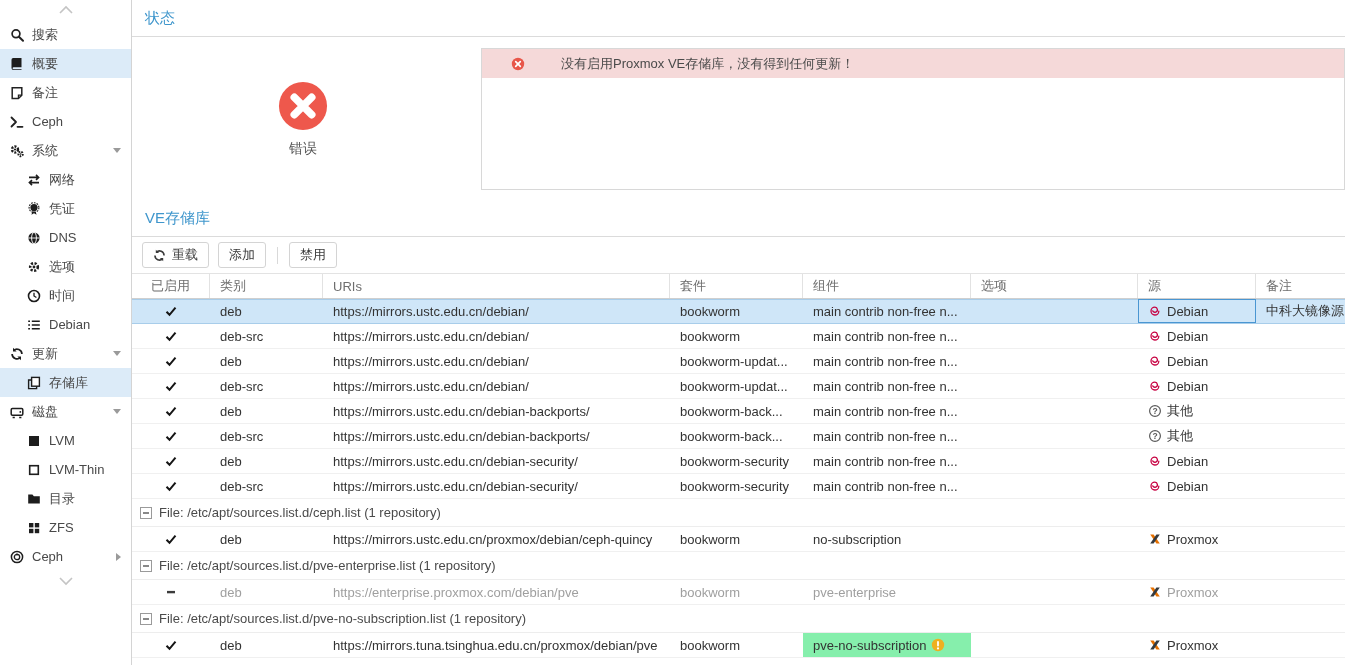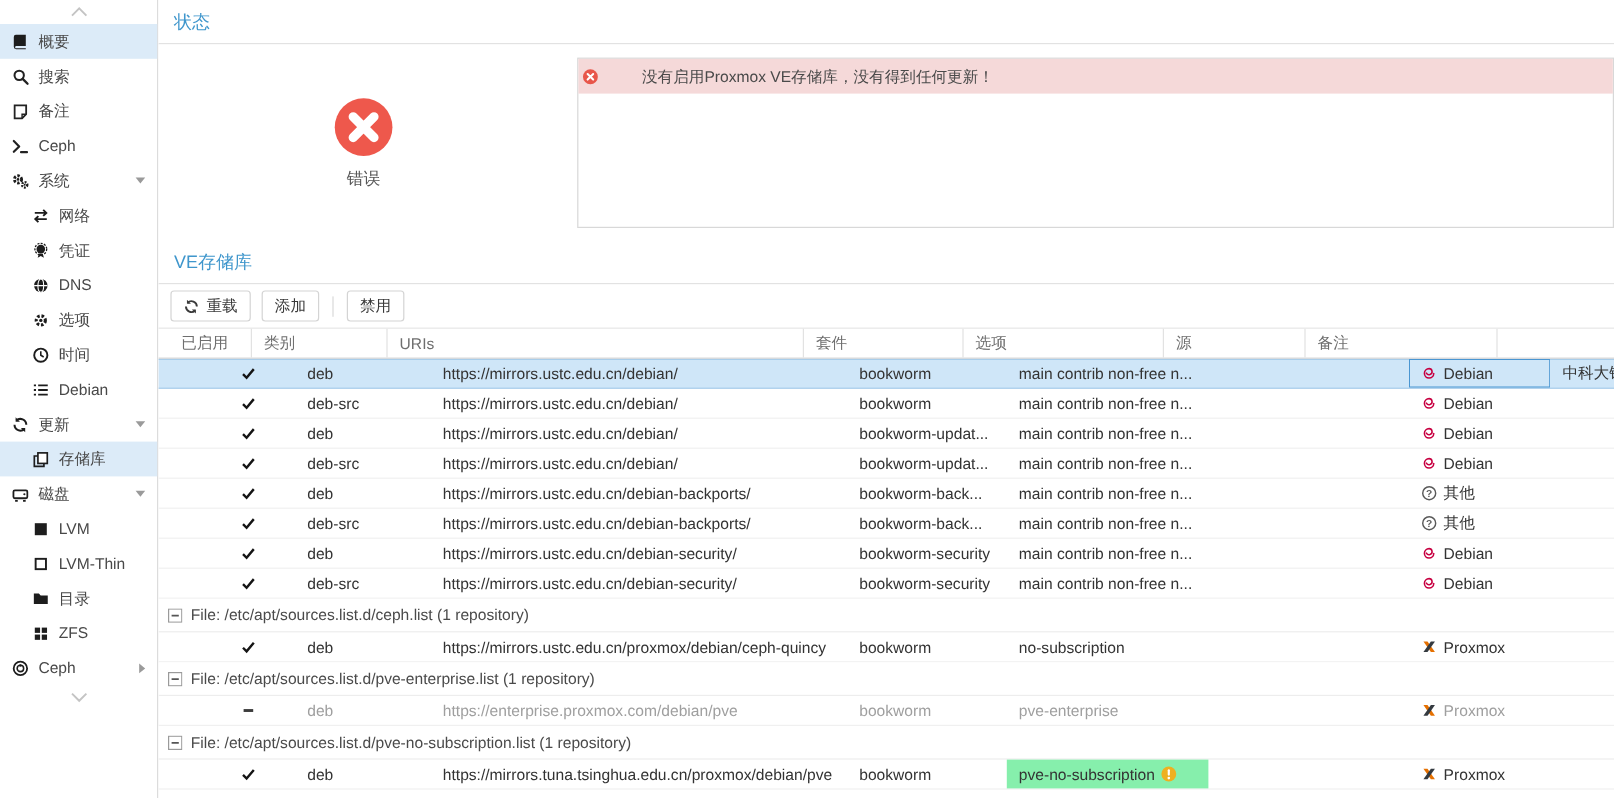--- a/index.html
+++ b/index.html
@@ -20,34 +20,34 @@
   .arrow.down{border-left:4px solid transparent;border-right:4px solid transparent;border-top:5px solid #9a9a9a;}
   .arrow.right{border-top:4px solid transparent;border-bottom:4px solid transparent;border-left:5px solid #9a9a9a;}
   
   .main{position:absolute;left:132px;top:0;right:0;bottom:0;overflow:hidden;background:#fff;}
   .panel-hd{height:36px;border-bottom:1px solid #dbdbdb;display:flex;align-items:center;padding-left:13px;color:#3f96cc;font-size:15px;background:#fff;}
   .status-body{position:relative;height:163px;background:#fff;}
   .err-widget{position:absolute;left:0;top:0;width:342px;text-align:center;}
   .err-circle{margin:44px auto 9px;width:50px;height:50px;}
   .err-label{color:#565656;font-size:14px;font-family:Liberation Serif, serif;}
   .msg-box{position:absolute;left:349px;top:11px;right:0;height:142px;border:1px solid #d8d8d8;background:#fff;box-sizing:border-box;}
-  .msg-hd{height:29px;background:#f5d9d9;display:flex;align-items:center;padding-left:3px;}
+  .msg-hd{height:29px;background:#f5d9d9;display:flex;align-items:center;padding-left:29px;}
   .msg-hd .msg-ico{width:14px;height:14px;display:flex;flex:none;}
   .msg-hd .txt{margin-left:36px;color:#4a4a4a;}
   
   .toolbar{height:36px;display:flex;align-items:center;padding-left:10px;gap:9px;border-bottom:1px solid #e3e3e3;background:#fff;}
   .btn{height:26px;display:inline-flex;align-items:center;gap:6px;padding:0 10px;border:1px solid #d4d4d4;border-radius:3px;background:#fff;color:#3a3a3a;cursor:pointer;font-size:13px;font-family:inherit;}
   .btn .bico{width:13px;height:13px;display:flex;}
   .btn .bico svg{width:13px;height:13px;}
   .tb-sep{width:1px;height:17px;background:#d9d9d9;margin:0 2px;}
   
   .grid-hd{display:flex;height:24px;border-bottom:1px solid #cfcfcf;color:#6e6e6e;background:#fff;}
   .hcell{border-right:1px solid #e2e2e2;padding-left:10px;display:flex;align-items:center;box-sizing:border-box;flex:none;white-space:nowrap;cursor:pointer;}
   .hcell.center{justify-content:center;padding-left:0;}
-  .row{display:flex;height:24px;border-bottom:1px solid #f0f0f0;cursor:pointer;padding-left:36px;}
+  .row{display:flex;height:24px;border-bottom:1px solid #f0f0f0;cursor:pointer;}
   .row.sel{background:#cfe6f8;border-bottom:1px solid #a8cdea;box-shadow:inset 0 1px 0 #a8cdea;}
   .row.disabled .cell{color:#9f9f9f;}
   .cell{flex:none;padding-left:10px;box-sizing:border-box;white-space:nowrap;overflow:hidden;height:100%;display:flex;align-items:center;gap:5px;color:#333;}
   .cell.center{justify-content:center;padding-left:0;}
   .cell .cico{width:14px;height:14px;flex:none;display:flex;}
   .cell .cico svg{width:14px;height:14px;}
   .cell.focus-cell{box-shadow:inset 0 0 0 1px #4a96d2;}
   .cell.cell-warn{background:#86efac;}
   .group-row{display:flex;align-items:center;height:27px;border-bottom:1px solid #ededed;color:#4a4a4a;padding-left:8px;gap:7px;background:#fff;cursor:pointer;}
   .group-row .gico{width:12px;height:12px;display:flex;flex:none;}
@@ -55,36 +55,36 @@
 </head>
 <body>
 
 <div class="sidebar">
   <div class="scroll-ind">
     <svg width="16" height="10" viewBox="0 0 16 10">
         <path d="M2 8l6-6 6 6" fill="none" stroke="#c4c4c4" stroke-width="1.6"></path>
       </svg>
   </div>
   <div>
-      <div class="side-item sel">
-        <span class="ico">
-          <svg viewBox="0 0 14 14">
-            <path d="M3.2 1h8.3v9.3H3.6a1 1 0 0 0 0 2h7.9V13H3.4A2 2 0 0 1 1.5 11V2.8A1.8 1.8 0 0 1 3.2 1z" fill="#1d1d1d"></path>
-          </svg>
-        </span>
-        <span class="lbl">概要</span>
-      </div>
       <div class="side-item">
         <span class="ico">
           <svg viewBox="0 0 14 14">
             <circle cx="6" cy="5.8" r="3.9" fill="none" stroke="#222" stroke-width="1.7"></circle>
             <path d="M8.9 8.7L13 12.8" stroke="#222" stroke-width="2" stroke-linecap="round"></path>
           </svg>
         </span>
         <span class="lbl">搜索</span>
+      </div>
+      <div class="side-item sel">
+        <span class="ico">
+          <svg viewBox="0 0 14 14">
+            <path d="M3.2 1h8.3v9.3H3.6a1 1 0 0 0 0 2h7.9V13H3.4A2 2 0 0 1 1.5 11V2.8A1.8 1.8 0 0 1 3.2 1z" fill="#1d1d1d"></path>
+          </svg>
+        </span>
+        <span class="lbl">概要</span>
       </div>
       <div class="side-item">
         <span class="ico">
           <svg viewBox="0 0 14 14">
             <path d="M2.2 1.8h9.6v7.4L8.4 12.6H2.2z" fill="none" stroke="#222" stroke-width="1.5"></path>
             <path d="M11.8 9.2H8.4v3.4" fill="none" stroke="#222" stroke-width="1.2"></path>
           </svg>
         </span>
         <span class="lbl">备注</span>
       </div>
@@ -306,20 +306,21 @@
     <button class="btn">
       <span>禁用</span>
     </button>
   </div>
 
   <div class="grid-hd">
       <div class="hcell center" style="width: 78px;">已启用</div>
       <div class="hcell" style="width: 113px;">类别</div>
       <div class="hcell" style="width: 347px;">URIs</div>
       <div class="hcell" style="width: 133px;">套件</div>
+      <div class="hcell" style="width: 168px;">组件</div>
       <div class="hcell" style="width: 167px;">选项</div>
       <div class="hcell" style="width: 118px;">源</div>
       <div class="hcell" style="width: 160px;">备注</div>
     </div>
   <div class="grid-body">
       <div class="row sel">
         <div class="cell center" style="width: 78px;">
           <span class="cico">
             <svg viewBox="0 0 14 14">
               <path d="M2.5 7.8l3 3L11.5 3.6" fill="none" stroke="#151515" stroke-width="2"></path>

